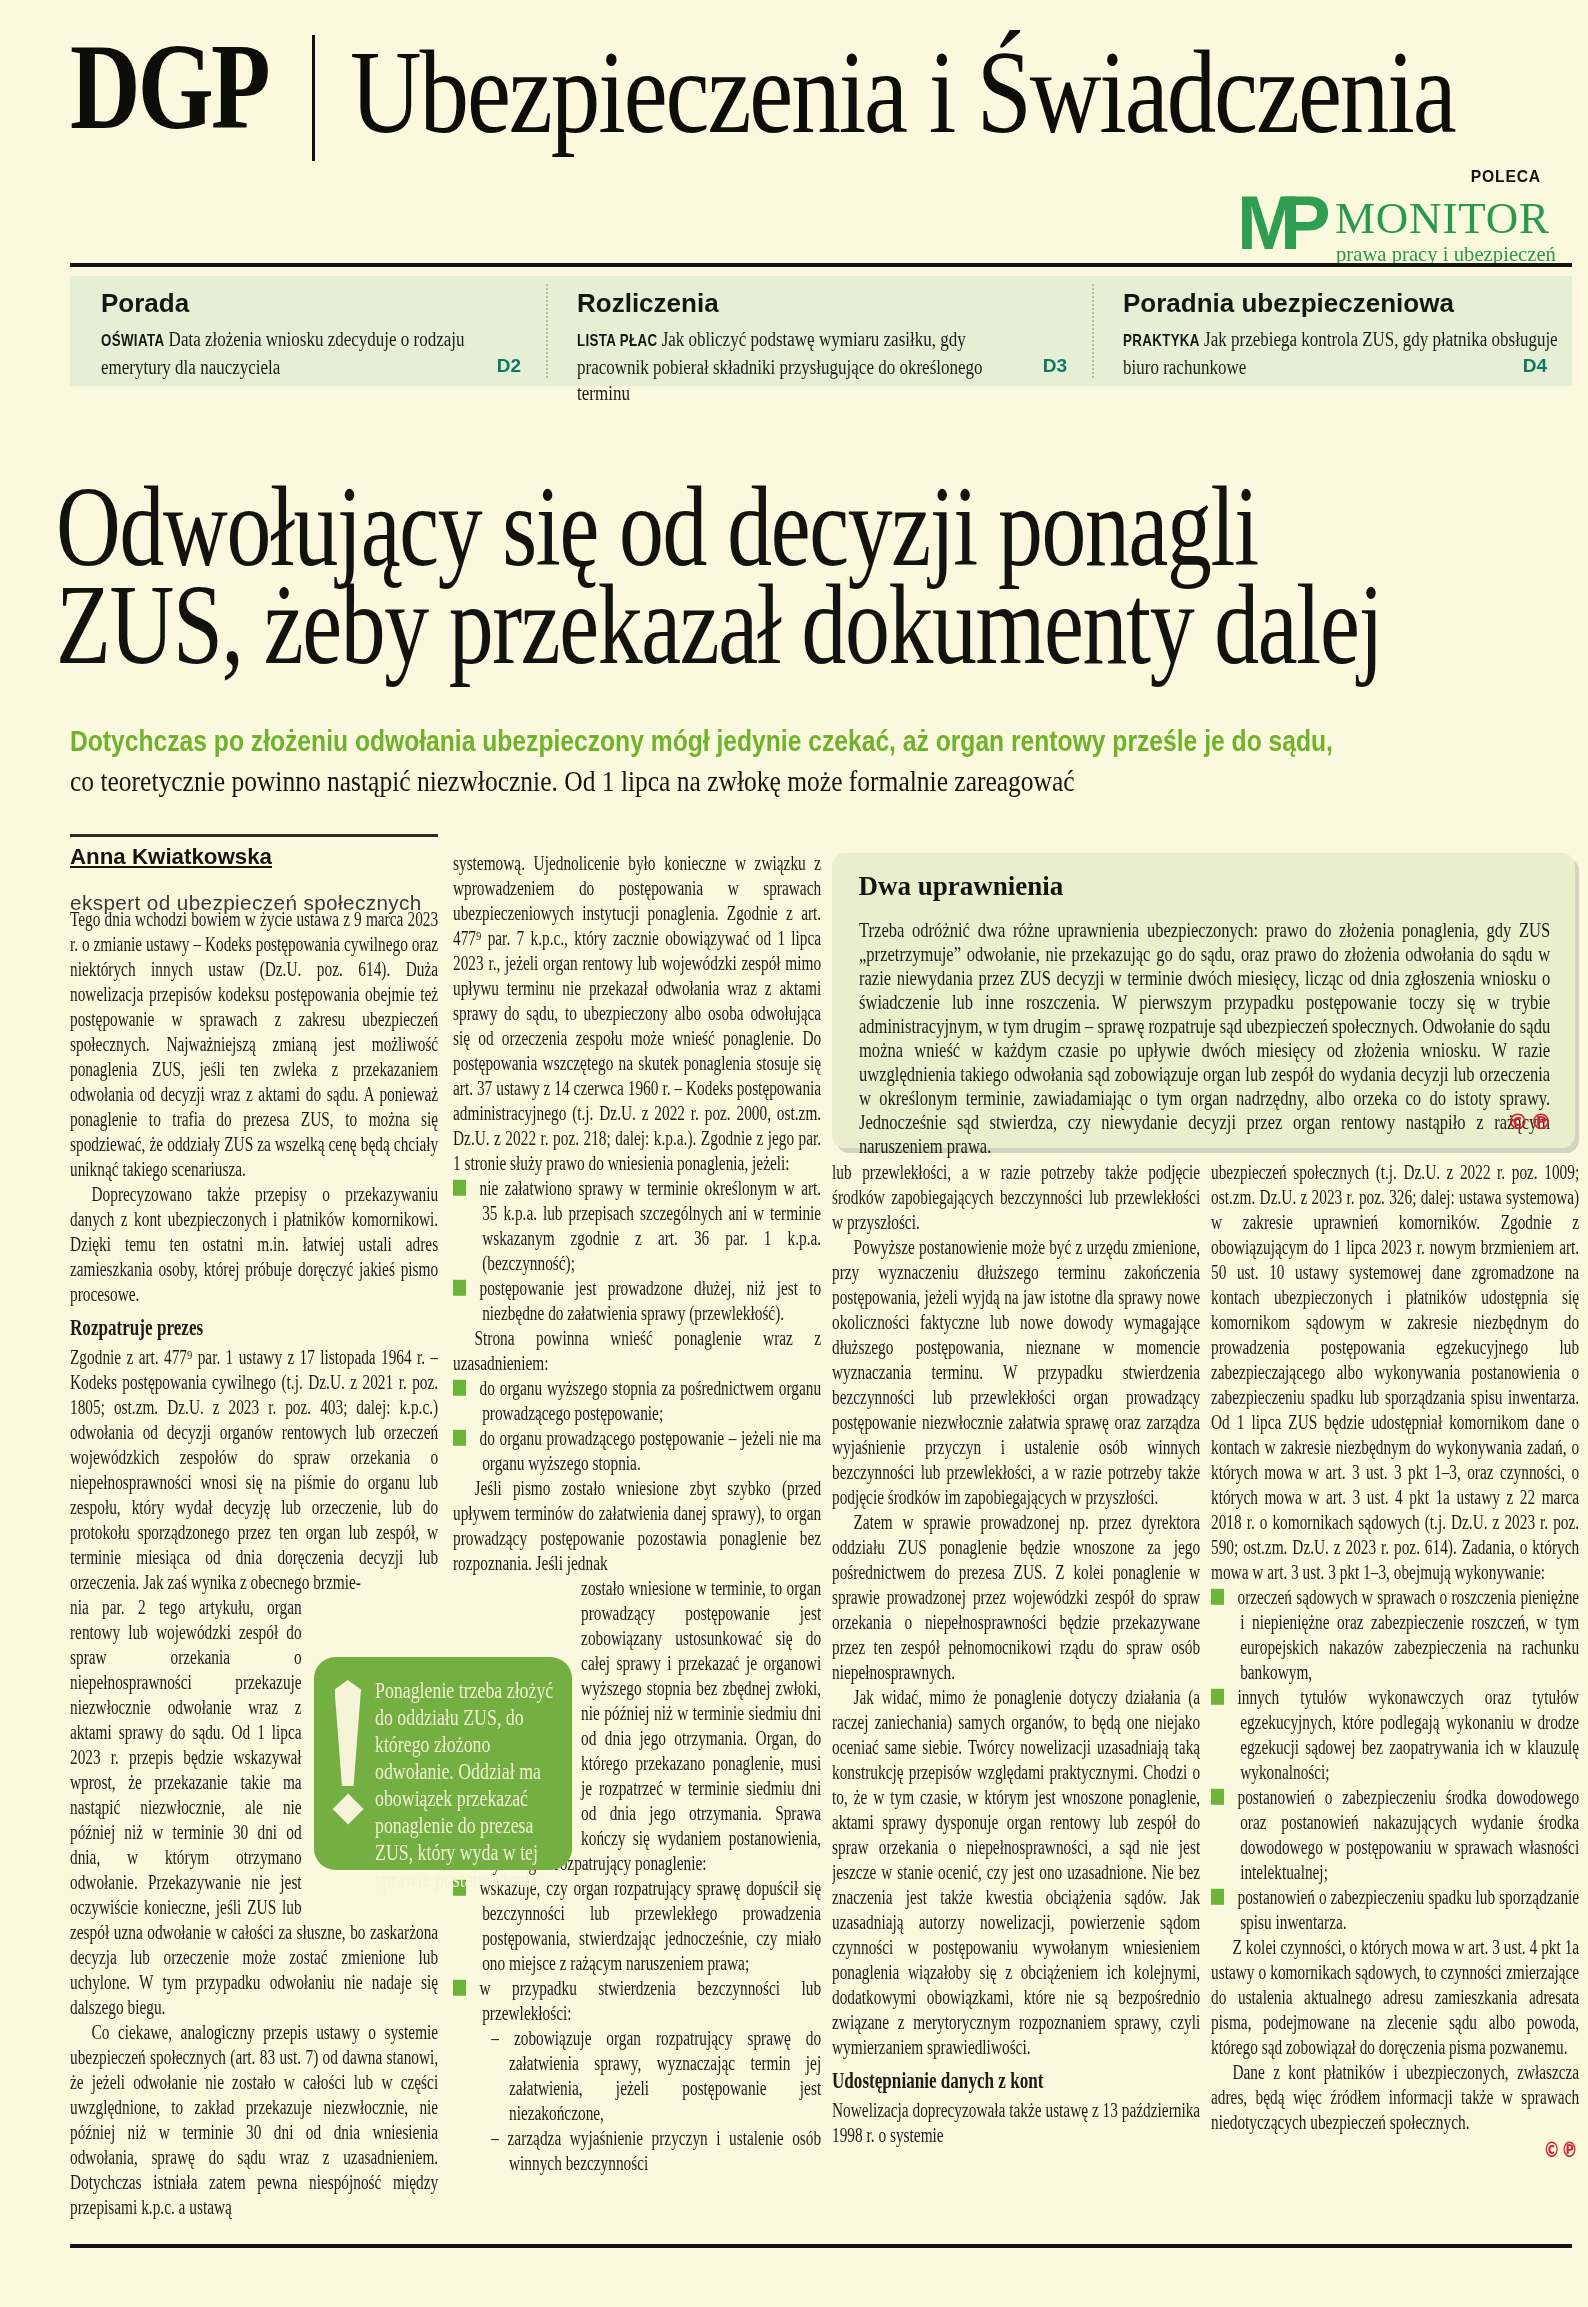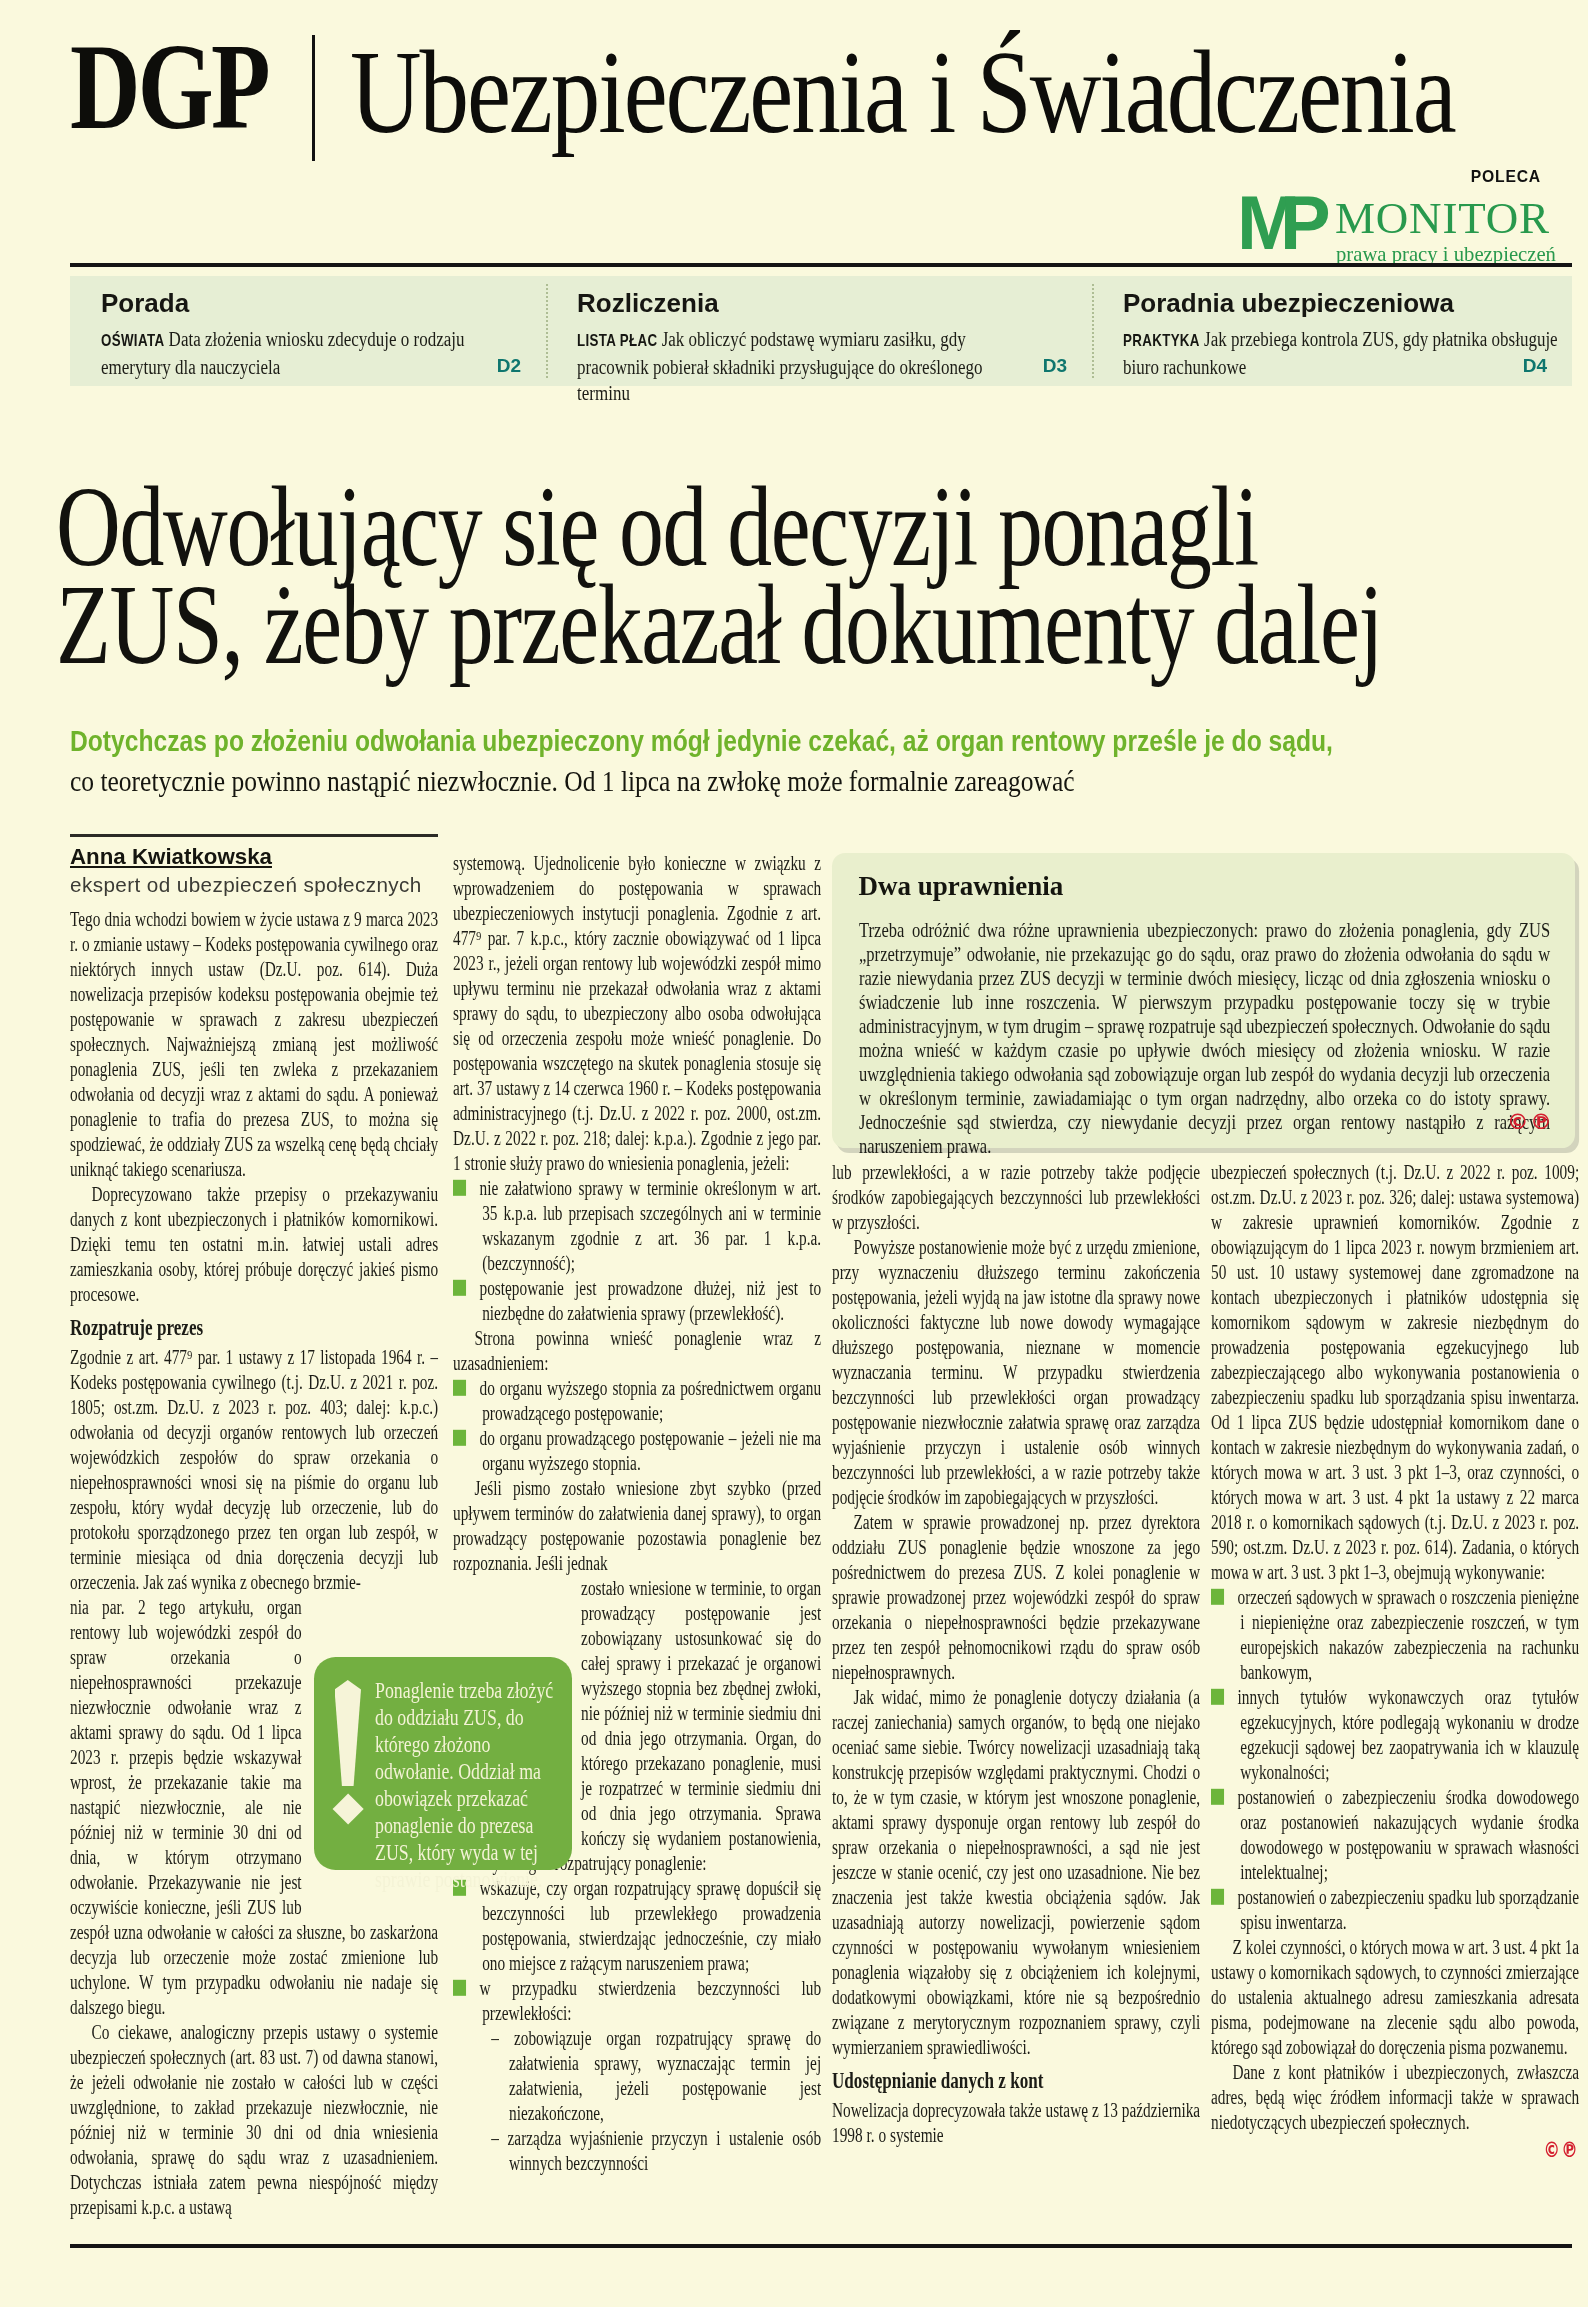--- a/index.html
+++ b/index.html
@@ -47,21 +47,21 @@
   .headline .hl{width:1928px;font:400 115px/98px "Liberation Serif",serif;color:#12120e;transform:scaleX(.78);transform-origin:0 0;letter-spacing:-1.7px;white-space:nowrap;}
   .lead{position:absolute;top:722px;left:70px;width:1514px;}
   .lead-inner{width:1779px;transform:scaleX(.85);transform-origin:0 0;}
   .lead-l1{font:700 29px/39px "Liberation Sans",sans-serif;color:#6fb32b;white-space:nowrap;}
   .lead-l2{font:400 30px/39px "Liberation Serif",serif;color:#15150f;white-space:nowrap;}
 
   
   .author{position:absolute;top:834px;left:70px;width:368px;}
   .author .arule{width:368px;height:2.5px;background:#2b2b26;}
   .aname{margin-top:7.4px;font:700 22.3px/26.5px "Liberation Sans",sans-serif;color:#15150f;text-decoration:underline;}
-  .arole{margin-top:2px;font:400 20.7px/25px "Liberation Sans",sans-serif;letter-spacing:0.4px;color:#3b3b35;}
+  .arole{margin-top:20px;font:400 20.7px/25px "Liberation Sans",sans-serif;letter-spacing:0.4px;color:#3b3b35;}
 
   
   .flow{position:absolute;width:480px;transform:scaleX(.767);transform-origin:0 0;overflow:hidden;font:400 20px/25px "Liberation Serif","DejaVu Serif",serif;color:#1c1c16;text-align:justify;}
   .flow p{margin:0;}
   .flow p.ind{text-indent:28px;}
   .flow .h2{font:700 22.3px/28px "Liberation Serif",serif;margin:7.4px 0 2.5px;text-align:left;}
   .flow .li{padding-left:38px;text-indent:-38px;}
   .flow .sq{display:inline-block;width:16.5px;height:16.5px;background:#6cb53a;margin-right:18px;transform:translateY(0.8px);}
   .flow .li2{padding-left:73px;text-indent:-23px;}
   .flow .cpline{text-align:right;font:700 21.5px/26.5px "DejaVu Sans",sans-serif;color:#d41f2f;letter-spacing:1.7px;margin-top:1.7px;}

